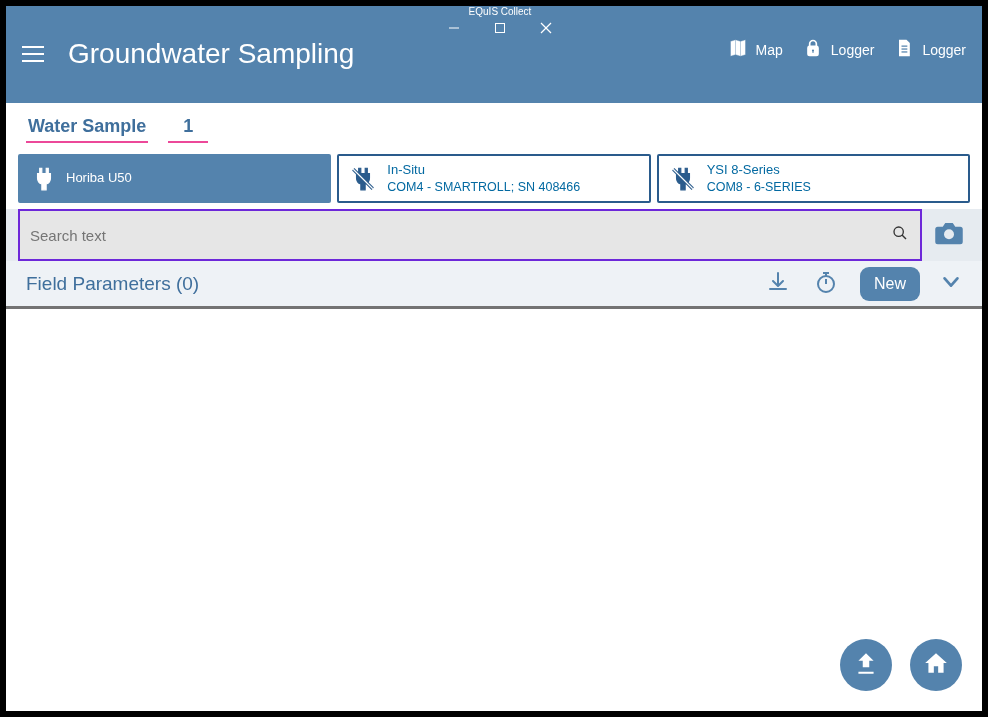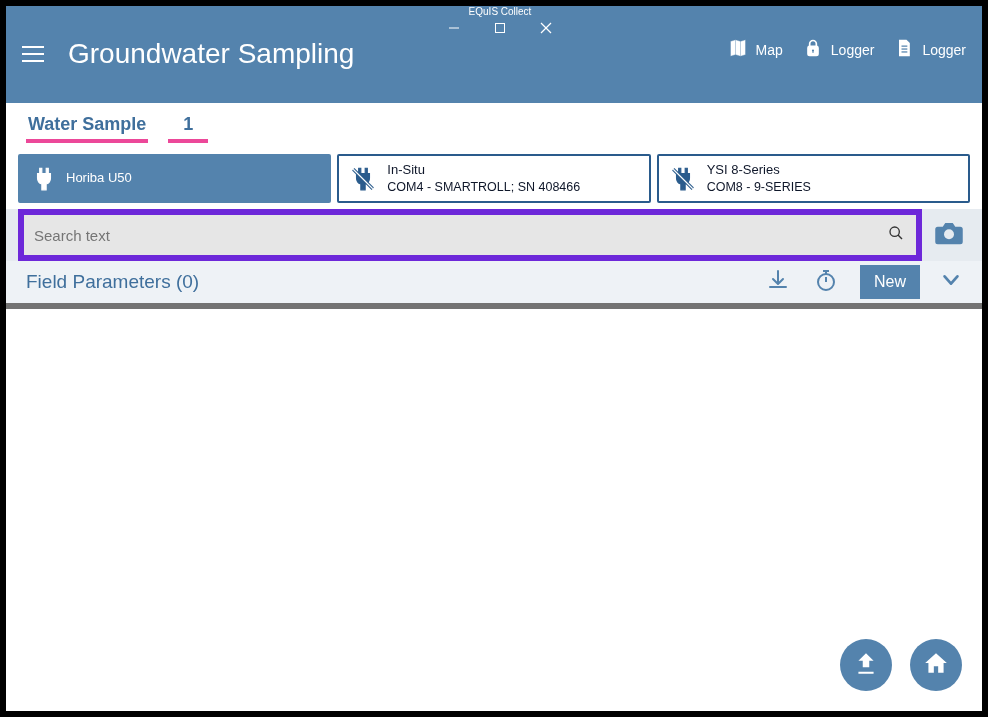--- a/index.html
+++ b/index.html
@@ -34,70 +34,70 @@
     font-size: 14px;
   }
   .header-action svg { width: 20px; height: 20px; fill: #fff; }
 
   .tabs-row {
     height: 45px; display: flex; align-items: flex-end; gap: 20px;
     padding: 0 20px 5px 20px; background: #fff;
   }
   .tab {
     color: #3f6f9c; font-size: 18px; font-weight: 600;
-    border-bottom: 4px solid #ec4899; padding: 4px 2px; cursor: pointer;
+    border-bottom: 2px solid #ec4899; padding: 4px 2px; cursor: pointer;
     min-width: 40px; text-align: left;
   }
 
   .devices-row {
     display: flex; gap: 6px; padding: 6px 12px 6px 12px; background: #fff;
   }
   .device-card {
     flex: 1; border: 2px solid #2a5b8c; border-radius: 2px;
     display: flex; align-items: center; gap: 10px; padding: 6px 10px;
-    color: #0f172a; background: #fff; cursor: pointer;
+    color: #0369a1; background: #fff; cursor: pointer;
   }
   .device-card.active { background: #5483ad; color: #fff; border-color: #5483ad; gap: 8px; }
   .device-icon { width: 28px; display: flex; align-items: center; justify-content: center; }
   .device-icon svg { width: 26px; height: 26px; }
   .device-card.active .device-icon svg { fill: #fff; stroke: #fff; }
   .device-card .device-icon svg { fill: #2a5b8c; stroke: #2a5b8c; }
   .device-text { display: flex; flex-direction: column; font-size: 13px; line-height: 1.3; }
   .device-name { font-weight: 400; }
   .device-sub { font-size: 12.5px; }
 
   .search-row {
     display: flex; align-items: stretch; gap: 6px; padding: 0 12px; height: 52px;
     background: #e6ebf0;
   }
   .search-wrap {
     flex: 1; display: flex; align-items: center; background: #e6e6e6;
-    border: 6px solid #6d28d9; padding: 0 10px; position: relative;
+    border: 2px solid #6d28d9; padding: 0 10px; position: relative;
   }
   .search-input {
     width: 100%; border: none; outline: none; background: transparent;
     font-size: 15px; color: #555;
   }
   .search-icon { position: absolute; right: 12px; color: #333; }
   .camera-btn {
     width: 42px; display: flex; align-items: center; justify-content: center;
     cursor: pointer;
   }
   .camera-btn svg { width: 30px; height: 26px; fill: #5483ad; }
 
   .section-header {
     display: flex; align-items: center; height: 48px; padding: 0 20px;
-    background: #eef2f6; border-bottom: 6px solid #737373;
+    background: #eef2f6; border-bottom: 3px solid #737373;
   }
   .section-title { color: #3f6f9c; font-size: 19px; flex: 1; }
   .section-actions { display: flex; align-items: center; gap: 20px; }
   .section-icon-btn { cursor: pointer; width: 28px; height: 28px; display: flex; align-items: center; justify-content: center; }
   .section-icon-btn svg { width: 24px; height: 24px; stroke: #5483ad; fill: none; stroke-width: 2; }
   .new-btn {
-    background: #5483ad; color: #fff; border-radius: 0; padding: 8px 14px;
+    background: #5483ad; color: #fff; border-radius: 9px; padding: 8px 14px;
     font-size: 16px; cursor: pointer;
   }
   .chevron-btn { cursor: pointer; }
   .chevron-btn svg { width: 22px; height: 22px; stroke: #5483ad; fill: none; stroke-width: 3; }
 
   .content-area { flex: 1; background: #fff; position: relative; }
 
   .fab-row {
     position: absolute; right: 20px; bottom: 20px; display: flex; gap: 18px;
   }
@@ -207,21 +207,21 @@
     <div class="device-card">
       <div class="device-icon">
         <svg viewBox="0 0 24 24">
               <path d="M8 7 v-5 h2 v5 M14 7 v-5 h2 v5 M6 7 h12 v4 a6 6 0 0 1 -4 5.7 V22 h-4 v-5.3 A6 6 0 0 1 6 11 Z" fill="#2a5b8c"></path>
               <line x1="3" y1="3" x2="21" y2="21" stroke="#2a5b8c" stroke-width="3"></line>
               <line x1="3" y1="3" x2="21" y2="21" stroke="#fff" stroke-width="1"></line>
             </svg>
       </div>
       <div class="device-text">
         <span class="device-name">YSI 8-Series</span>
-        <span class="device-sub">COM8 - 9-SERIES</span>
+        <span class="device-sub">COM8 - 6-SERIES</span>
       </div>
     </div>
   </div>
 
   <div class="search-row">
     <div class="search-wrap">
       <input class="search-input" type="text" placeholder="Search text" style="">
       <span class="search-icon">
         <svg width="16" height="16" viewBox="0 0 24 24">
               <circle cx="10" cy="10" r="7" fill="none" stroke="#333" stroke-width="2"></circle>

